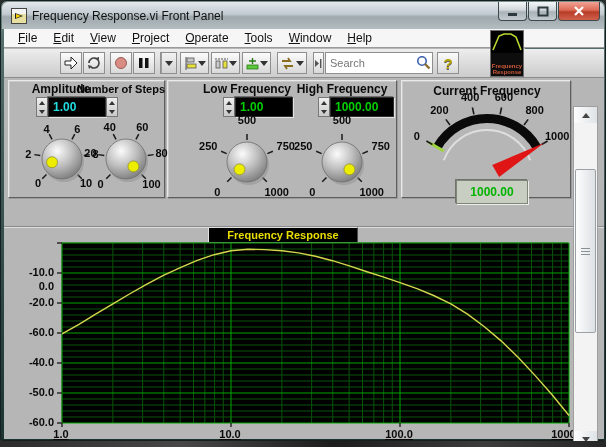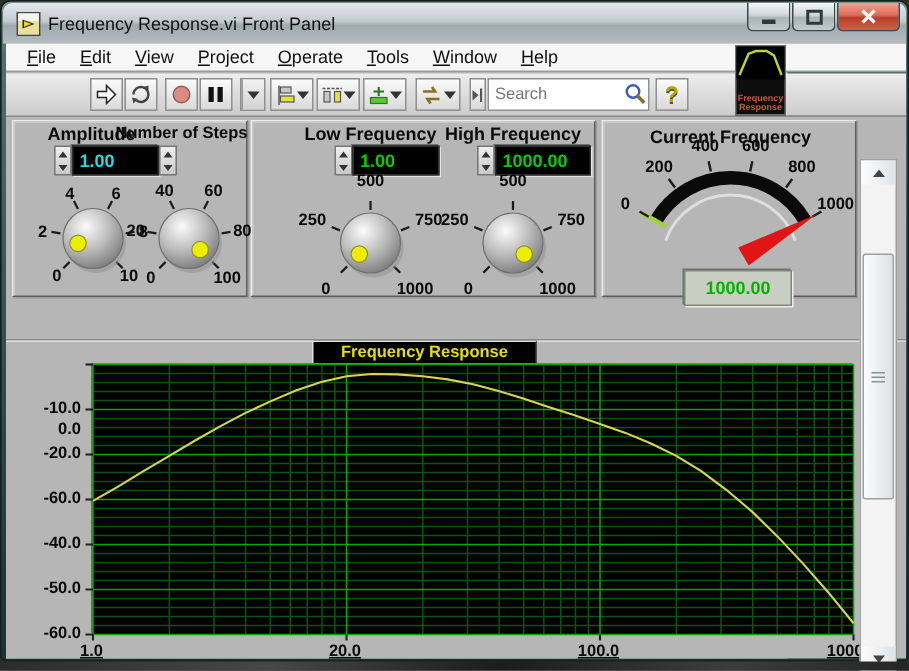--- a/index.html
+++ b/index.html
@@ -448,21 +448,21 @@
             <div class="axis-label y" style="left: 12px; top: 158px; margin-top: 44px;">0.0</div>
             <div class="axis-label y" style="left: 12px; top: 188px;">-10.0</div>
             <div class="axis-label y" style="left: 12px; top: 218px;">-20.0</div>
             <div class="axis-label y" style="left: 12px; top: 248px;">-60.0</div>
             <div class="axis-label y" style="left: 12px; top: 278px;">-40.0</div>
             <div class="axis-label y" style="left: 12px; top: 308px;">-50.0</div>
             <div class="axis-label y" style="left: 12px; top: 338px;">-60.0</div>
           </div>
         <div id="x-axis">
             <div class="axis-label x" style="left: 33px; top: 350px;">1.0</div>
-            <div class="axis-label x" style="left: 202px; top: 350px;">20.0</div>
+            <div class="axis-label x" style="left: 202px; top: 350px;">10.0</div>
             <div class="axis-label x" style="left: 371px; top: 350px;">100.0</div>
             <div class="axis-label x" style="left: 540px; top: 350px;">1000.0</div>
           </div>
 
         <div class="vscroll">
           <div class="btn" style="top:0">
               <span class="arrow-u"></span>
             </div>
           <div class="thumb">
               <span class="grip-v">

